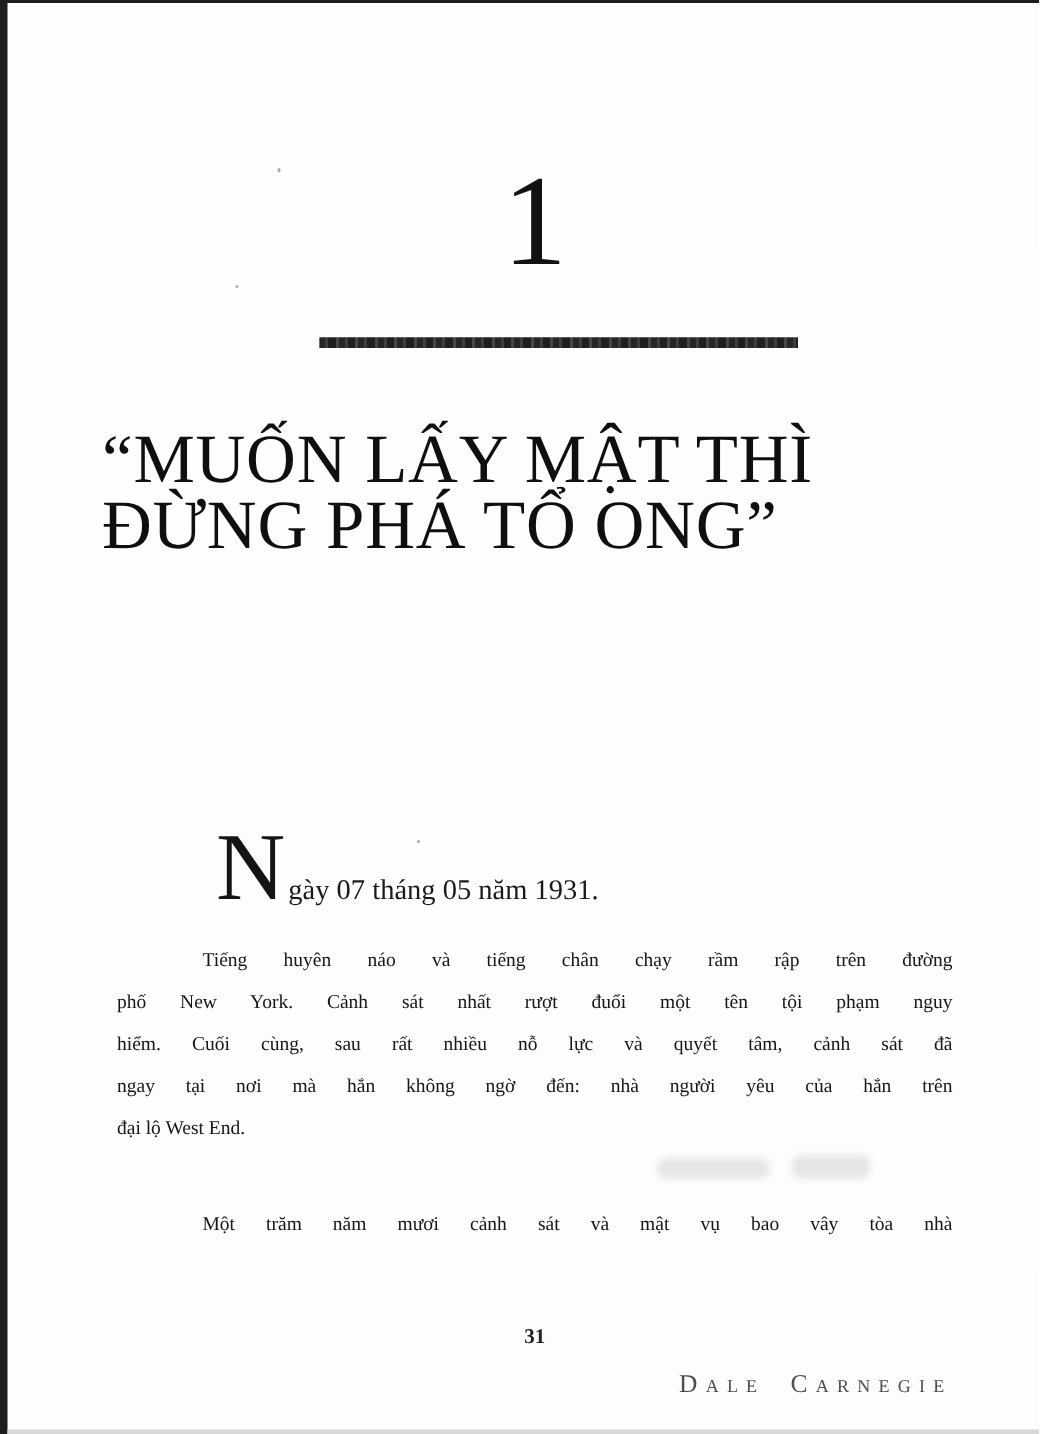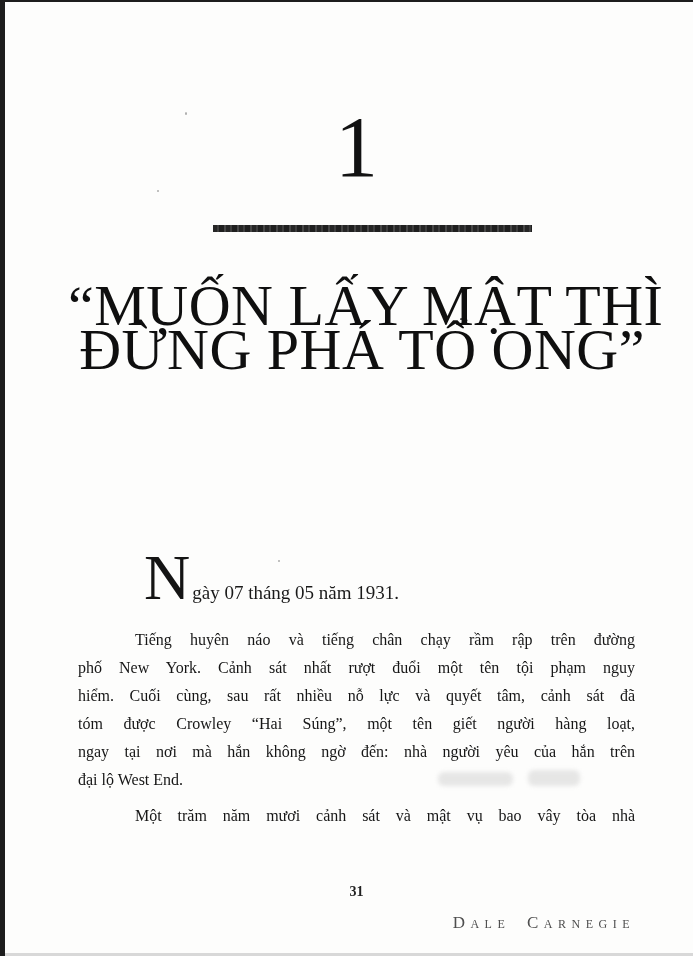--- a/index.html
+++ b/index.html
@@ -55,44 +55,44 @@
     width: 319px;
     height: 7px;
     background: #303030;
     background-image: repeating-linear-gradient(90deg,
       #262626 0 4px, #3e3e3e 4px 6px, #1f1f1f 6px 11px, #474747 11px 13px);
   }
   .chapter-title {
     position: absolute;
     left: -10px; width: 577px;
     top: 284px;
-    font-size: 58px;
+    font-size: 46px;
     line-height: 44px;
-    text-align: right;
+    text-align: left;
     letter-spacing: 0.5px;
     color: #0f0f0f;
     white-space: nowrap;
   }
   .opening {
     position: absolute;
     left: 66px;
     top: 549px;
     white-space: nowrap;
     font-size: 19px;
   }
   .dropcap {
     font-size: 64px;
     line-height: 58px;
     letter-spacing: 2px;
     color: #141414;
   }
   .para {
     position: absolute;
     left: 0; width: 557px;
-    font-size: 16px;
+    font-size: 13px;
     line-height: 28px;
     color: #161616;
   }
   .para-1 { top: 626px; }
   .para-2 { top: 802px; }
   .line {
     text-align: justify;
     text-align-last: justify;
     height: 28px;
     overflow: visible;
@@ -178,21 +178,20 @@
     </div>
 
     <div class="opening">
       <span class="dropcap">N</span><span>gày 07 tháng 05 năm 1931.</span>
     </div>
 
     <div class="para para-1">
       <div class="line first">Tiếng huyên náo và tiếng chân chạy rầm rập trên đường</div>
       <div class="line">phố New York. Cảnh sát nhất rượt đuổi một tên tội phạm nguy</div>
       <div class="line">hiểm. Cuối cùng, sau rất nhiều nỗ lực và quyết tâm, cảnh sát đã</div>
-      <div class="line">tóm được Crowley “Hai Súng”, một tên giết người hàng loạt,</div>
       <div class="line">ngay tại nơi mà hắn không ngờ đến: nhà người yêu của hắn trên</div>
       <div class="line last">đại lộ West End.</div>
     </div>
 
     <div class="para para-2">
       <div class="line first">Một trăm năm mươi cảnh sát và mật vụ bao vây tòa nhà</div>
     </div>
 
     <div class="footer">
       <span class="page-number">31</span>

